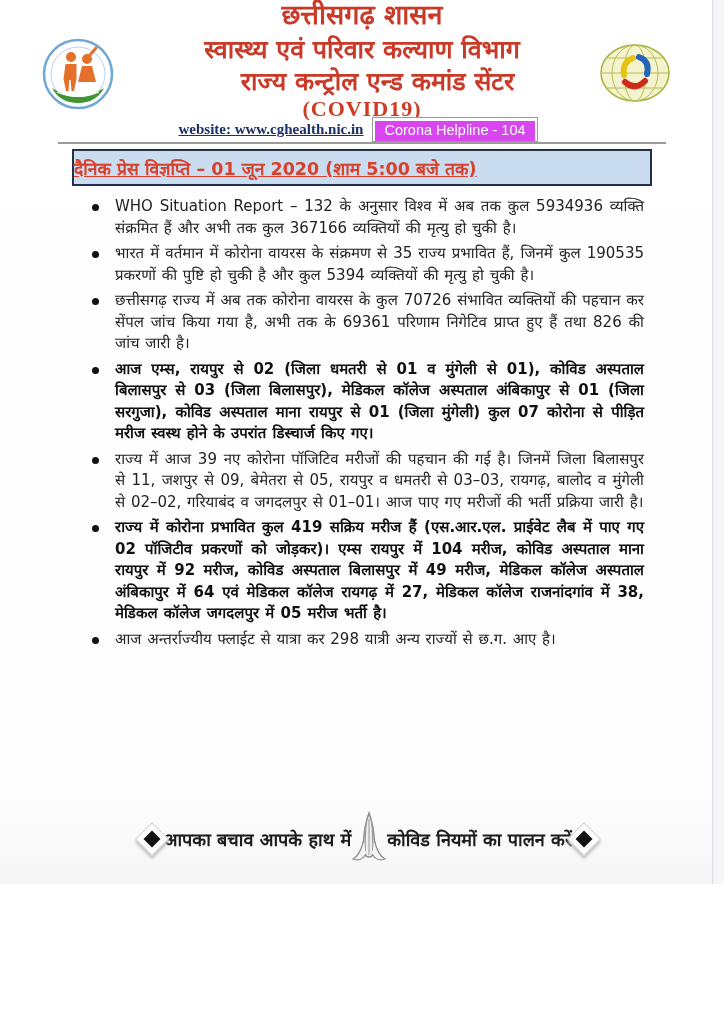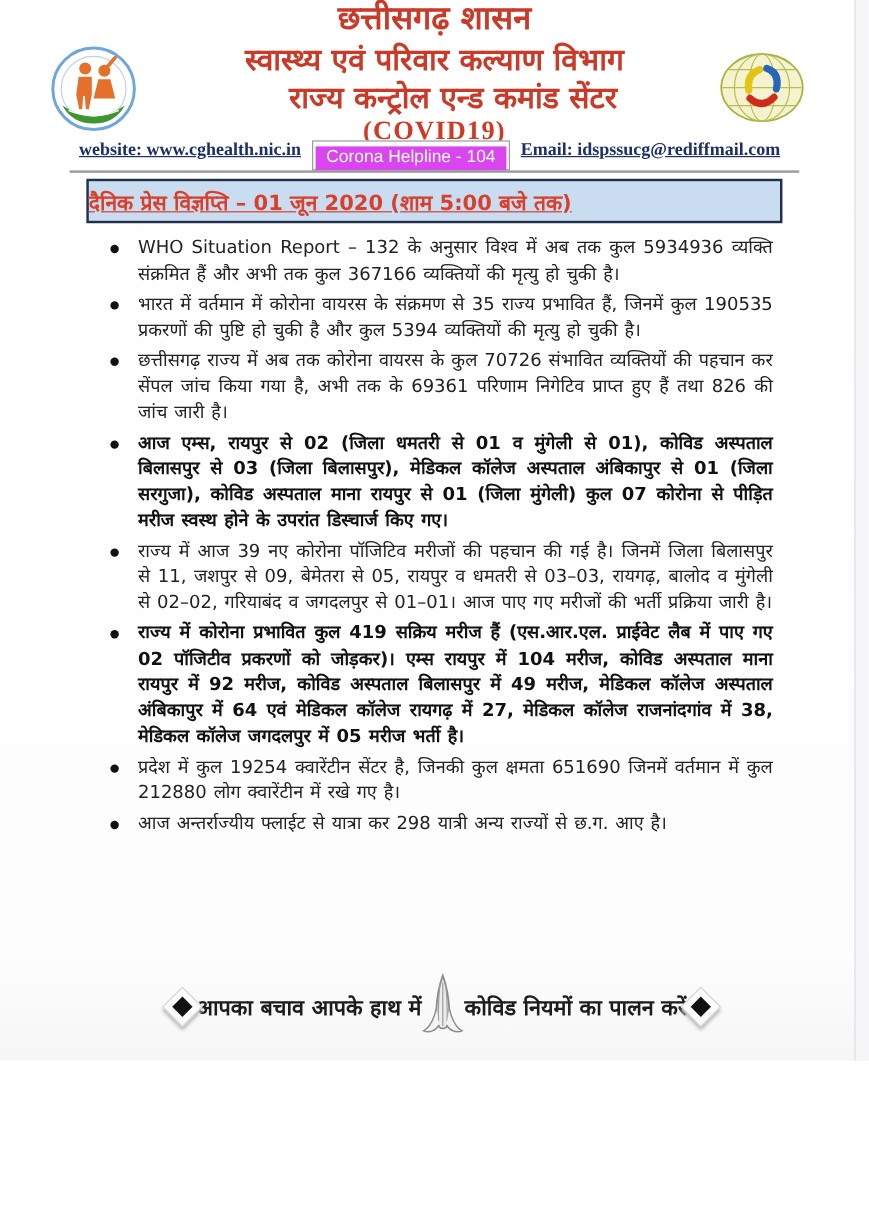--- a/index.html
+++ b/index.html
@@ -17,21 +17,21 @@
   .h2{top:14px; font-size:25px;margin-top:17px;}
   .h3{top:63px; font-size:25px;padding-left:31px;}
   .h4{top:96px; font-size:22px; font-family:"Liberation Serif", serif; letter-spacing:1px; color:#cf3a24;}
 
   .logo{position:absolute;}
   .logo-left{left:40px; top:36px;}
   .logo-right{left:598px; top:42px;}
 
   .contact-row{
     position:absolute; top:117px; left:4px; right:12px; display:flex; justify-content:center;
-    align-items:flex-start; gap:9px;
+    align-items:center; gap:9px;
   }
   .contact-link{
     font-family:"Liberation Serif", serif; font-weight:bold; font-size:15px;
     color:#1c2f66; text-decoration:underline; white-space:nowrap;
   }
   .helpline-wrap{border:1.5px solid #9a9a9a; background:#ffffff; padding:2px;}
   .helpline{
     background:#d946ef; color:#ffffff; padding:1px 9px 3px 9px; font-size:14.5px;
     font-family:"Liberation Sans", sans-serif; white-space:nowrap;
   }
@@ -107,37 +107,35 @@
       <ellipse cx="37" cy="31" rx="23" ry="28" fill="none" stroke="#b5bf4f" stroke-width="1"></ellipse>
       <path d="M26 33 Q24 20 35 16" stroke="#e5c312" stroke-width="6" fill="none" stroke-linecap="round"></path>
       <path d="M41 15 Q52 19 49 32" stroke="#2566b5" stroke-width="6" fill="none" stroke-linecap="round"></path>
       <path d="M47 39 Q37 49 27 40" stroke="#cf2b1b" stroke-width="6" fill="none" stroke-linecap="round"></path>
     </svg>
   </div>
 
   <div class="contact-row">
     <span class="contact-link">website: www.cghealth.nic.in</span>
     <span class="helpline-wrap"><span class="helpline">Corona Helpline - 104</span></span>
-    <span class="contact-link">Email: idspssucg@rediffmail.com</span>
   </div>
 
   <div class="rule"></div>
 
   <div class="title-box">
     <span>दैनिक प्रेस विज्ञप्ति – 01 जून 2020 (शाम 5:00 बजे तक)</span>
   </div>
 
   <ul class="bullets">
     <li>WHO Situation Report – 132 के अनुसार विश्व में अब तक कुल 5934936 व्यक्ति संक्रमित हैं और अभी तक कुल 367166 व्यक्तियों की मृत्यु हो चुकी है।</li>
     <li>भारत में वर्तमान में कोरोना वायरस के संक्रमण से 35 राज्य प्रभावित हैं, जिनमें कुल 190535 प्रकरणों की पुष्टि हो चुकी है और कुल 5394 व्यक्तियों की मृत्यु हो चुकी है।</li>
     <li>छत्तीसगढ़ राज्य में अब तक कोरोना वायरस के कुल 70726 संभावित व्यक्तियों की पहचान कर सेंपल जांच किया गया है, अभी तक के 69361 परिणाम निगेटिव प्राप्त हुए हैं तथा 826 की जांच जारी है।</li>
     <li class="bold">आज एम्स, रायपुर से 02 (जिला धमतरी से 01 व मुंगेली से 01), कोविड अस्पताल बिलासपुर से 03 (जिला बिलासपुर), मेडिकल कॉलेज अस्पताल अंबिकापुर से 01 (जिला सरगुजा), कोविड अस्पताल माना रायपुर से 01 (जिला मुंगेली) कुल 07 कोरोना से पीड़ित मरीज स्वस्थ होने के उपरांत डिस्चार्ज किए गए।</li>
     <li>राज्य में आज 39 नए कोरोना पॉजिटिव मरीजों की पहचान की गई है। जिनमें जिला बिलासपुर से 11, जशपुर से 09, बेमेतरा से 05, रायपुर व धमतरी से 03–03, रायगढ़, बालोद व मुंगेली से 02–02, गरियाबंद व जगदलपुर से 01–01। आज पाए गए मरीजों की भर्ती प्रक्रिया जारी है।</li>
     <li class="bold">राज्य में कोरोना प्रभावित कुल 419 सक्रिय मरीज हैं (एस.आर.एल. प्राईवेट लैब में पाए गए 02 पॉजिटीव प्रकरणों को जोड़कर)। एम्स रायपुर में 104 मरीज, कोविड अस्पताल माना रायपुर में 92 मरीज, कोविड अस्पताल बिलासपुर में 49 मरीज, मेडिकल कॉलेज अस्पताल अंबिकापुर में 64 एवं मेडिकल कॉलेज रायगढ़ में 27, मेडिकल कॉलेज राजनांदगांव में 38, मेडिकल कॉलेज जगदलपुर में 05 मरीज भर्ती है।</li>
-    <li>प्रदेश में कुल 19254 क्वारेंटीन सेंटर है, जिनकी कुल क्षमता 651690 जिनमें वर्तमान में कुल 212880 लोग क्वारेंटीन में रखे गए है।</li>
     <li>आज अन्तर्राज्यीय फ्लाईट से यात्रा कर 298 यात्री अन्य राज्यों से छ.ग. आए है।</li>
   </ul>
 
   <div class="slogan-row">
     <span class="diamond-outer">
         <span class="diamond-inner"></span>
       </span>
     <span class="slogan">आपका बचाव आपके हाथ में</span>
     <span>
       <svg width="36" height="52" viewBox="0 0 36 52">

